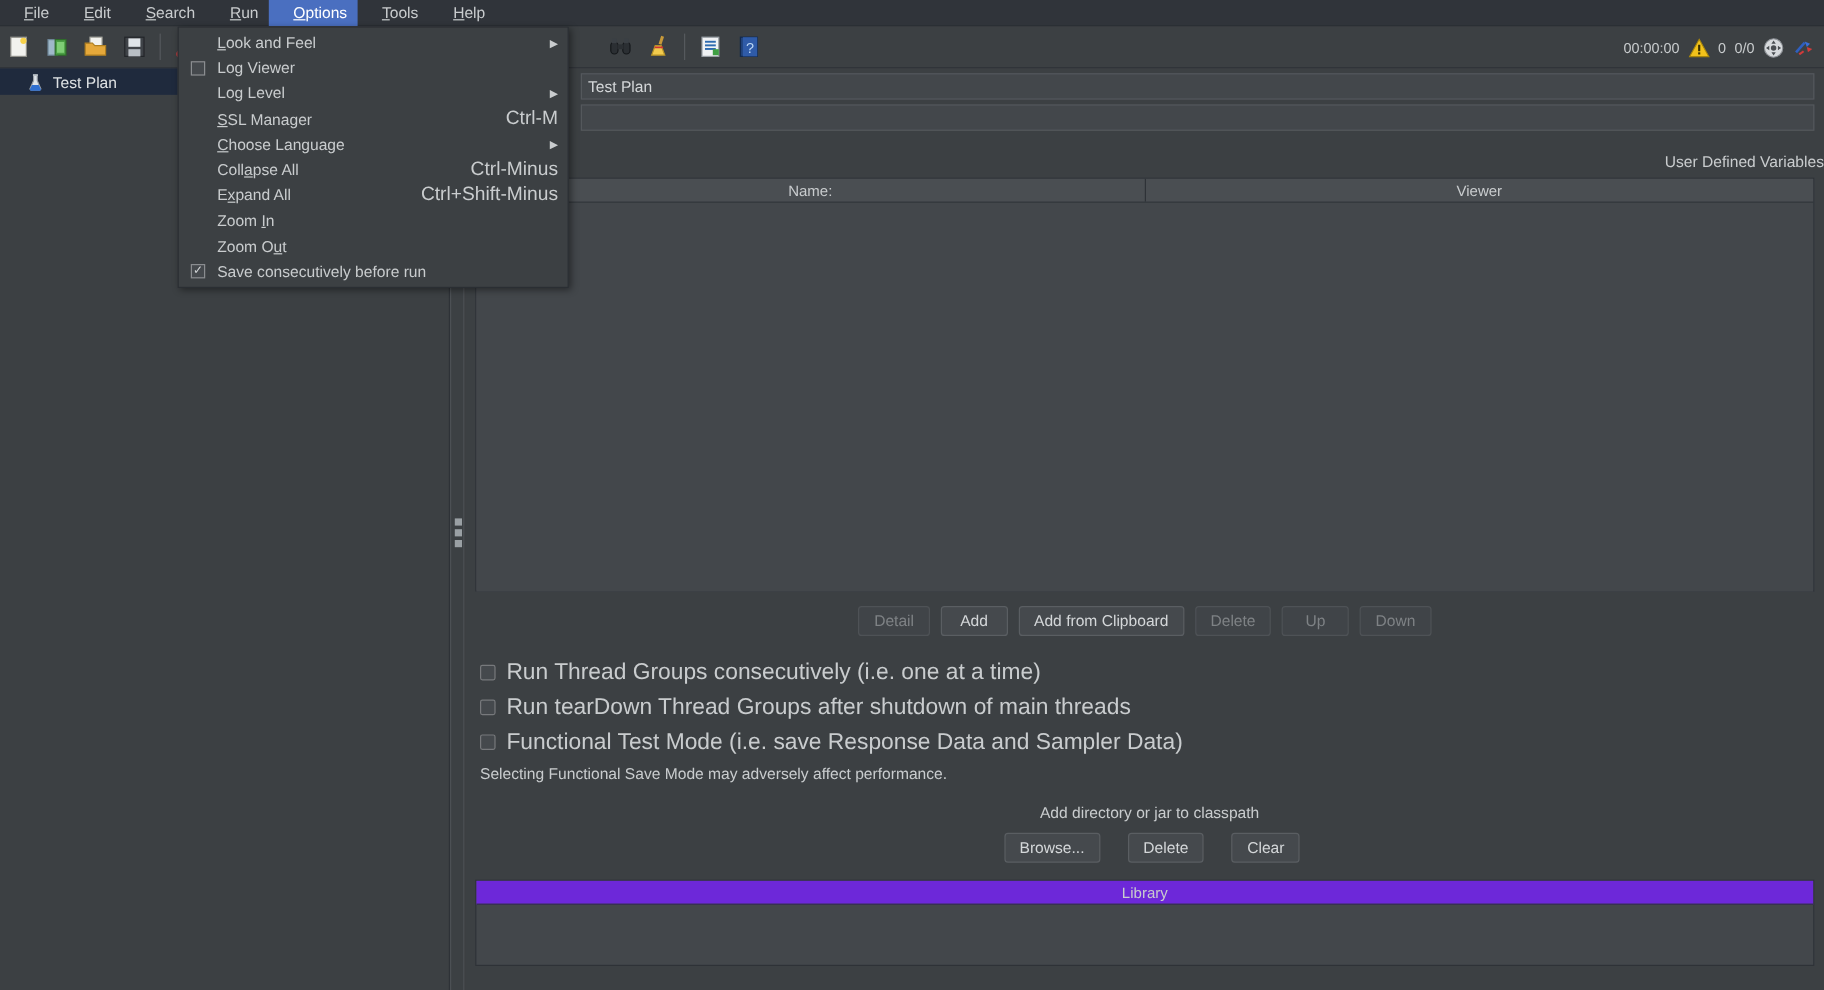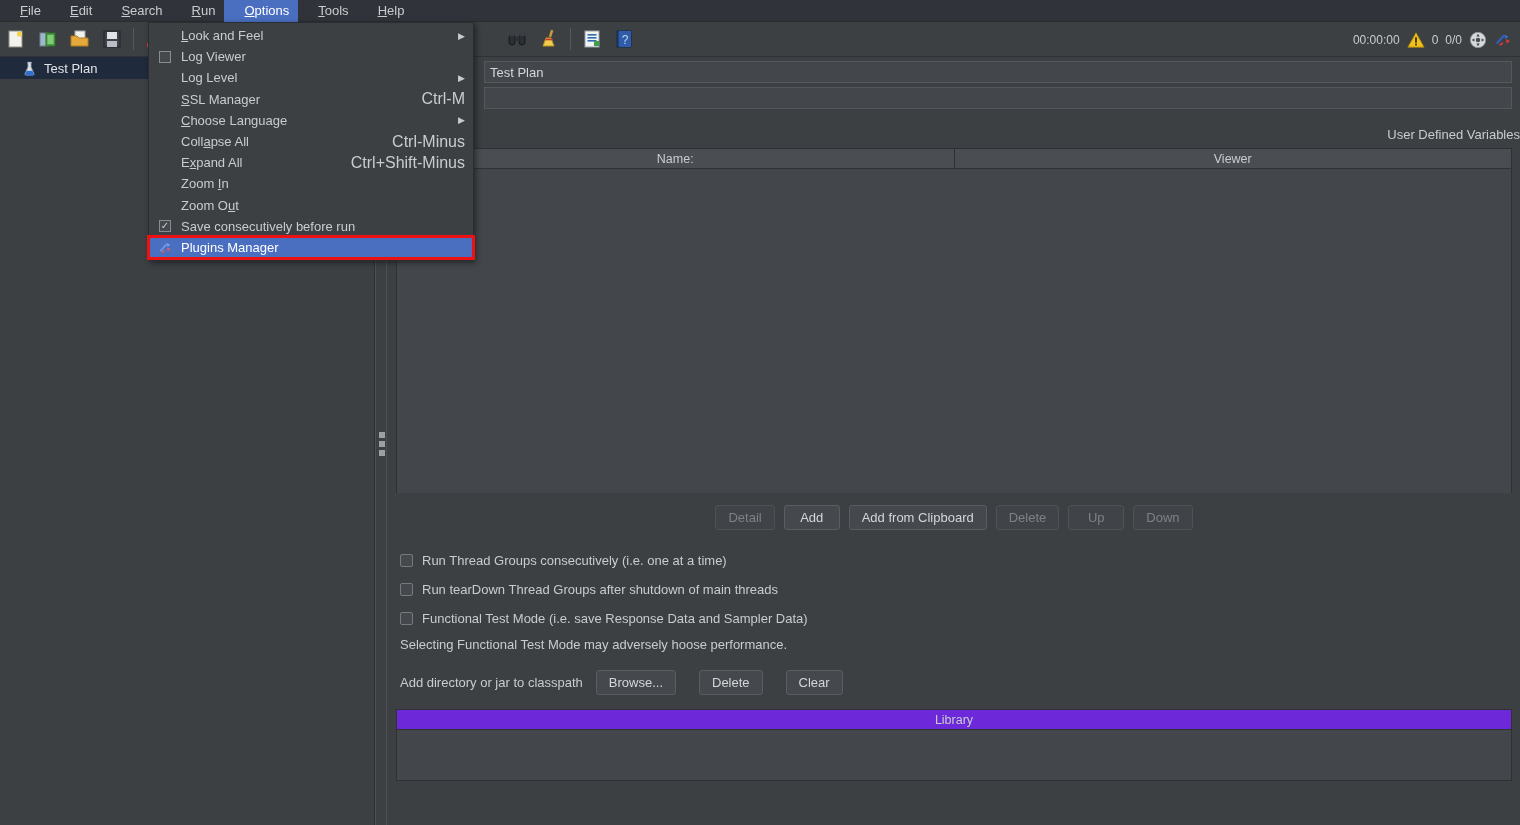--- a/index.html
+++ b/index.html
@@ -127,24 +127,24 @@
   }
   .btn.disabled { color: #7e8285; border-color: #4e5256; background: #404448; }
 
   .chk-row { display: flex; align-items: center; gap: 9px; margin: 0 0 0 12px; height: 29px; }
   .chkbox {
     width: 13px; height: 13px; flex: none;
     border: 1px solid #77797c; background: #45494d; border-radius: 2px;
     display: flex; align-items: center; justify-content: center;
     font-size: 10px; color: #c9ccce;
   }
-  .chk-label { font-size: 13px; color: #c9ccce; }
+  .chk-label { font-size: 19px; color: #c9ccce; }
   .note { margin: 4px 0 0 12px; font-size: 13px; color: #c9ccce; }
 
-  .cp-row { display: flex; align-items: center; gap: 9px; margin: 18px 0 0 12px; }
+  .cp-row { display: flex; align-items: center; gap: 9px; margin: 18px 0 0 12px; flex-direction: column; }
   .cp-label { font-size: 13px; color: #c9ccce; margin-right: 4px; }
 
   .lib-wrap { margin: 14px 8px 0 8px; border: 1px solid #2e3237; background: #43474b; }
   .lib-head { height: 20px; background: #6d28d9; border-bottom: 1px solid #2e3237;
               text-align: center; font-size: 12.5px; color: #c9ccce; line-height: 20px; }
   .lib-body { height: 50px; }
 
   
   .dropdown {
     position: absolute; top: 22px; left: 148px; width: 326px;
@@ -358,21 +358,21 @@
         <div class="chk-row">
           <span class="chkbox"></span>
           <span class="chk-label">Run tearDown Thread Groups after shutdown of main threads</span>
         </div>
         <div class="chk-row">
           <span class="chkbox"></span>
           <span class="chk-label">Functional Test Mode (i.e. save Response Data and Sampler Data)</span>
         </div>
       </div>
 
-    <div class="note">Selecting Functional Test Mode may adversely hoose performance.</div>
+    <div class="note">Selecting Functional Save Mode may adversely affect performance.</div>
 
     <div class="cp-row">
       <span class="cp-label">Add directory or jar to classpath</span>
       <span id="classpath-buttons" style="display:flex;gap:23px">
           <button class="btn">Browse...</button>
           <button class="btn">Delete</button>
           <button class="btn">Clear</button>
         </span>
     </div>
 
@@ -426,26 +426,15 @@
       <div class="mi">
         <span class="mi-icon"></span>
         <span class="mi-label">Zoom O<span class="mn">u</span>t</span>
       </div>
       <div class="mi">
         <span class="mi-icon">
           <span class="mi-chk">✓</span>
         </span>
         <span class="mi-label">Save consecutively before run</span>
       </div>
-      <div class="mi selected">
-        <span class="mi-icon">
-          <svg width="15" height="15" viewBox="0 0 20 20">
-            <path d="M3 15 L11 6" stroke="#6f9ae8" stroke-width="2.4"></path>
-            <path d="M11 4 l5 2 -3 3 Z" fill="#7fa8ef"></path>
-            <path d="M12 10 l5 2 -4 3 Z" fill="#e06060"></path>
-            <path d="M5 17 l4 -3" stroke="#e06060" stroke-width="2"></path>
-          </svg>
-        </span>
-        <span class="mi-label">Plugins Manager</span>
-      </div>
     </div>
 
 </div>
 
 </body></html>

